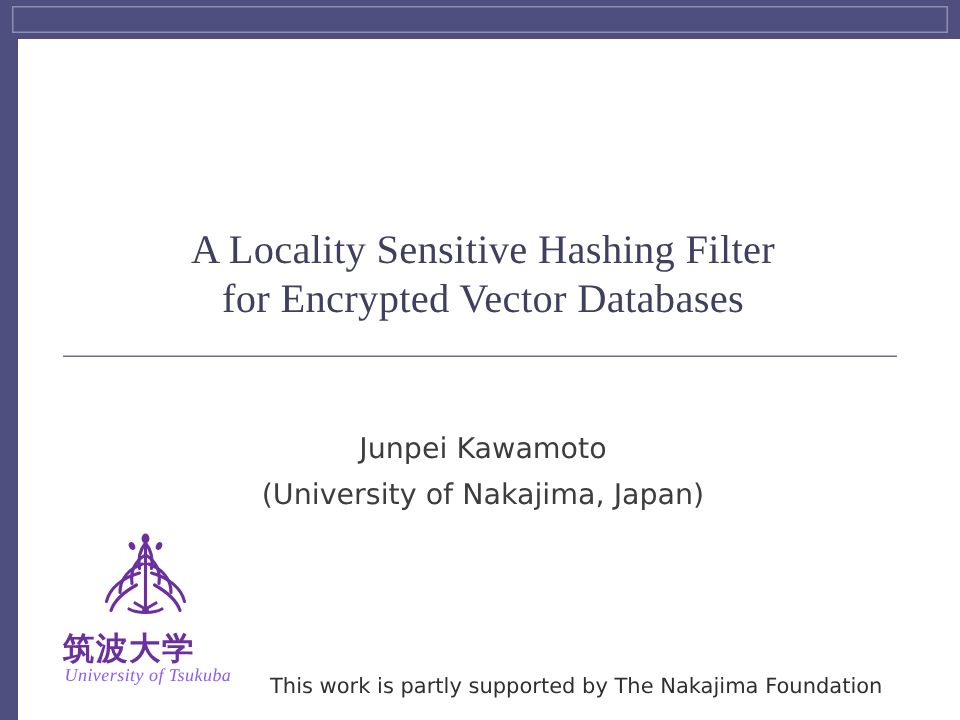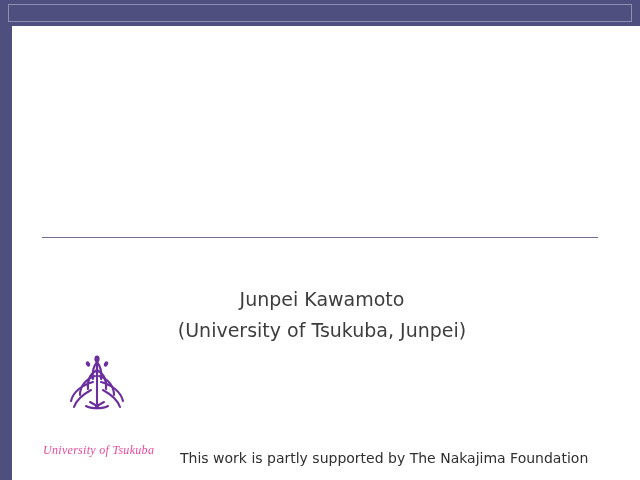--- a/index.html
+++ b/index.html
@@ -113,21 +113,21 @@
     color: #6b2f9e;
     font-weight: bold;
   }
   .logo-en {
     position: absolute;
     left: 3px;
     top: 93px;
     font-family: "Liberation Serif", serif;
     font-style: italic;
     font-size: 12px;
-    color: #ec4899;
+    color: #8b5cf6;
     letter-spacing: 0.3px;
   }
   
   .footer-note {
     position: absolute;
     left: 180px;
     top: 450px;
     width: 450px;
     text-align: left;
     font-family: "DejaVu Sans", sans-serif;
@@ -140,26 +140,30 @@
 <body>
 
 <div class="slide">
 
   <div class="top-band">
     <div class="top-band-inner"></div>
   </div>
 
   <div class="left-bar"></div>
 
+  <div class="title-block">
+    <div class="title-line">A Locality Sensitive Hashing Filter</div>
+    <div class="title-line">for Encrypted Vector Databases</div>
+  </div>
 
   <div class="divider"></div>
 
   <div class="authors">
     <div class="author-line">Junpei Kawamoto</div>
-    <div class="author-line">(University of Tsukuba, Junpei)</div>
+    <div class="author-line">(University of Nakajima, Japan)</div>
   </div>
 
   <div class="logo">
     <div class="logo-mark">
       <svg width="70" height="66" viewBox="0 0 70 66" xmlns="http://www.w3.org/2000/svg">
         <g fill="none" stroke="#6b2f9e" stroke-width="2.1" stroke-linecap="round">
 
           <path d="M35 10 L35 54"></path>
           <path d="M35 12 C31 17 30 23 31 29"></path>
           <path d="M35 12 C39 17 40 23 39 29"></path>
@@ -180,18 +184,19 @@
           <path d="M28 52 L35 56 L42 52"></path>
         </g>
         <g fill="#6b2f9e">
           <ellipse cx="35" cy="9" rx="2.6" ry="3.4"></ellipse>
           <ellipse cx="26" cy="14" rx="2" ry="2.8" transform="rotate(-25 26 14)"></ellipse>
           <ellipse cx="44" cy="14" rx="2" ry="2.8" transform="rotate(25 44 14)"></ellipse>
           <circle cx="35" cy="57" r="2.2"></circle>
         </g>
       </svg>
     </div>
+    <div class="logo-jp">筑波大学</div>
     <div class="logo-en">University of Tsukuba</div>
   </div>
 
   <div class="footer-note">This work is partly supported by The Nakajima Foundation</div>
 
 </div>
 
 </body></html>

